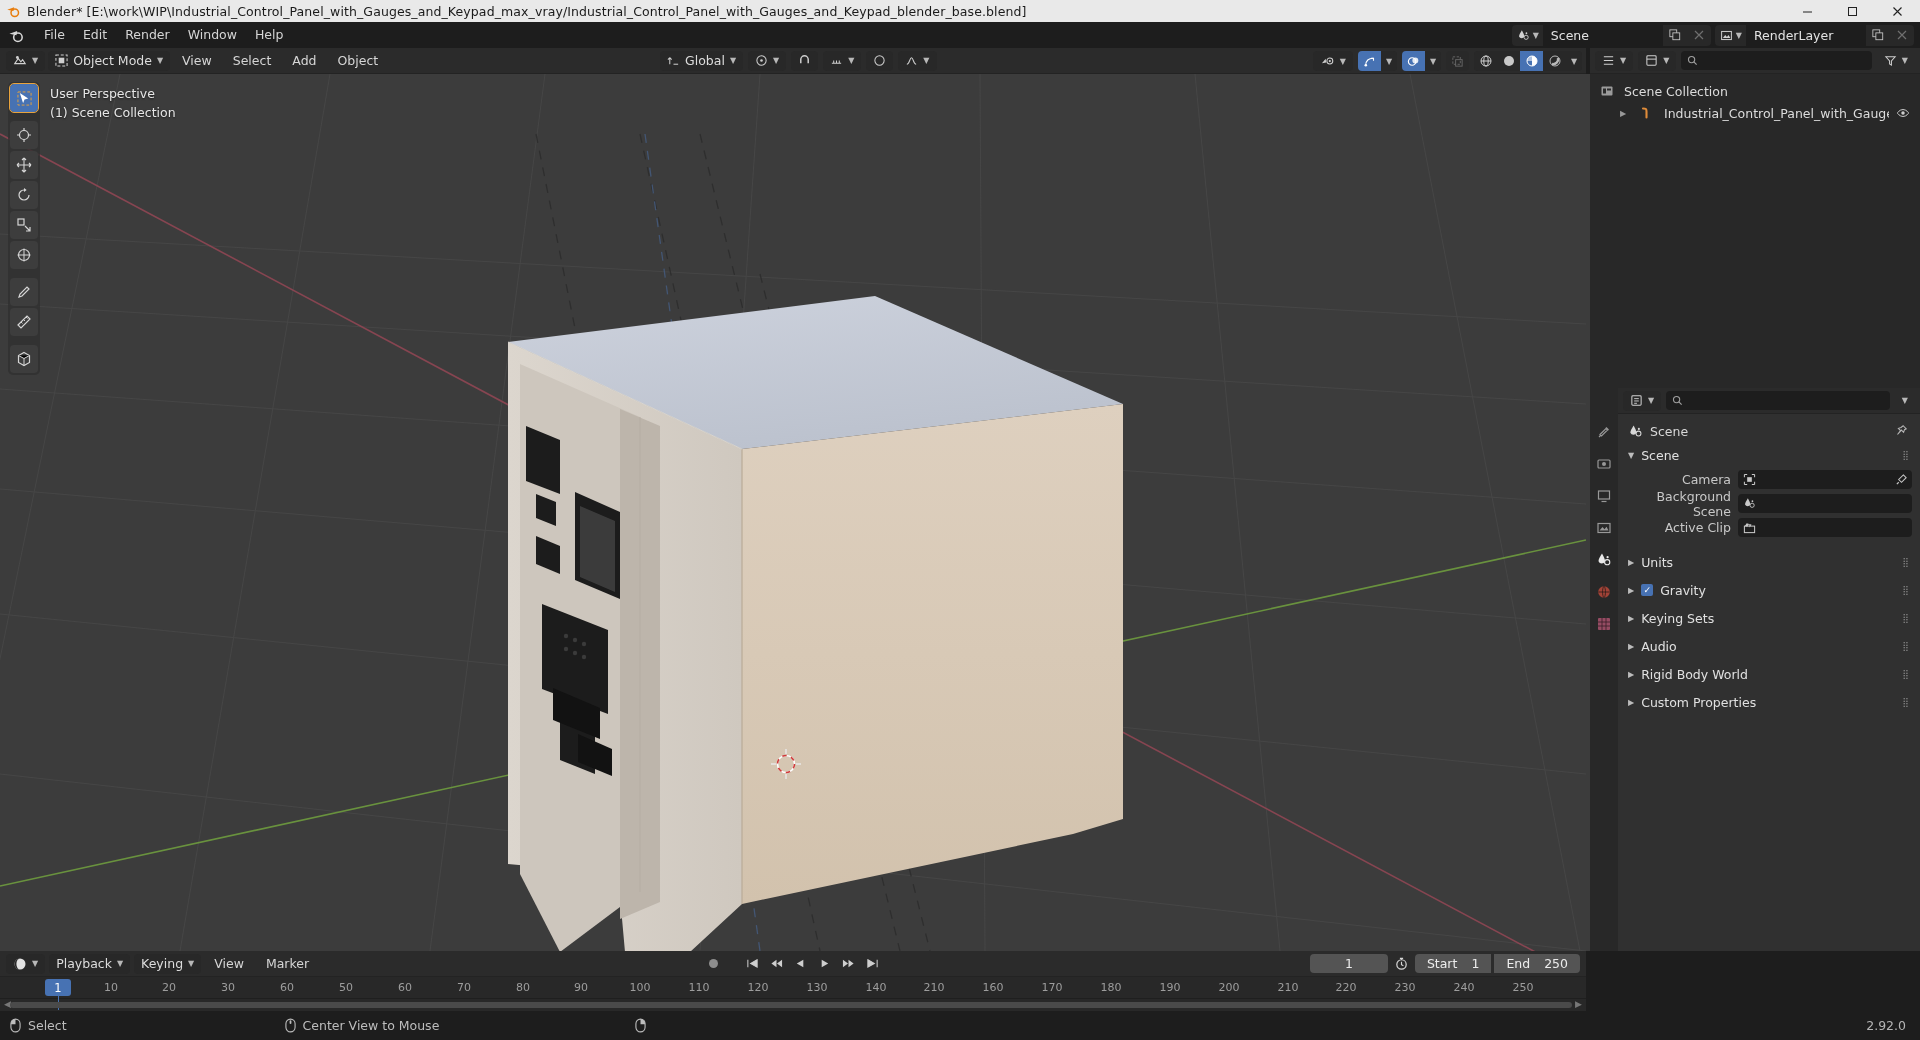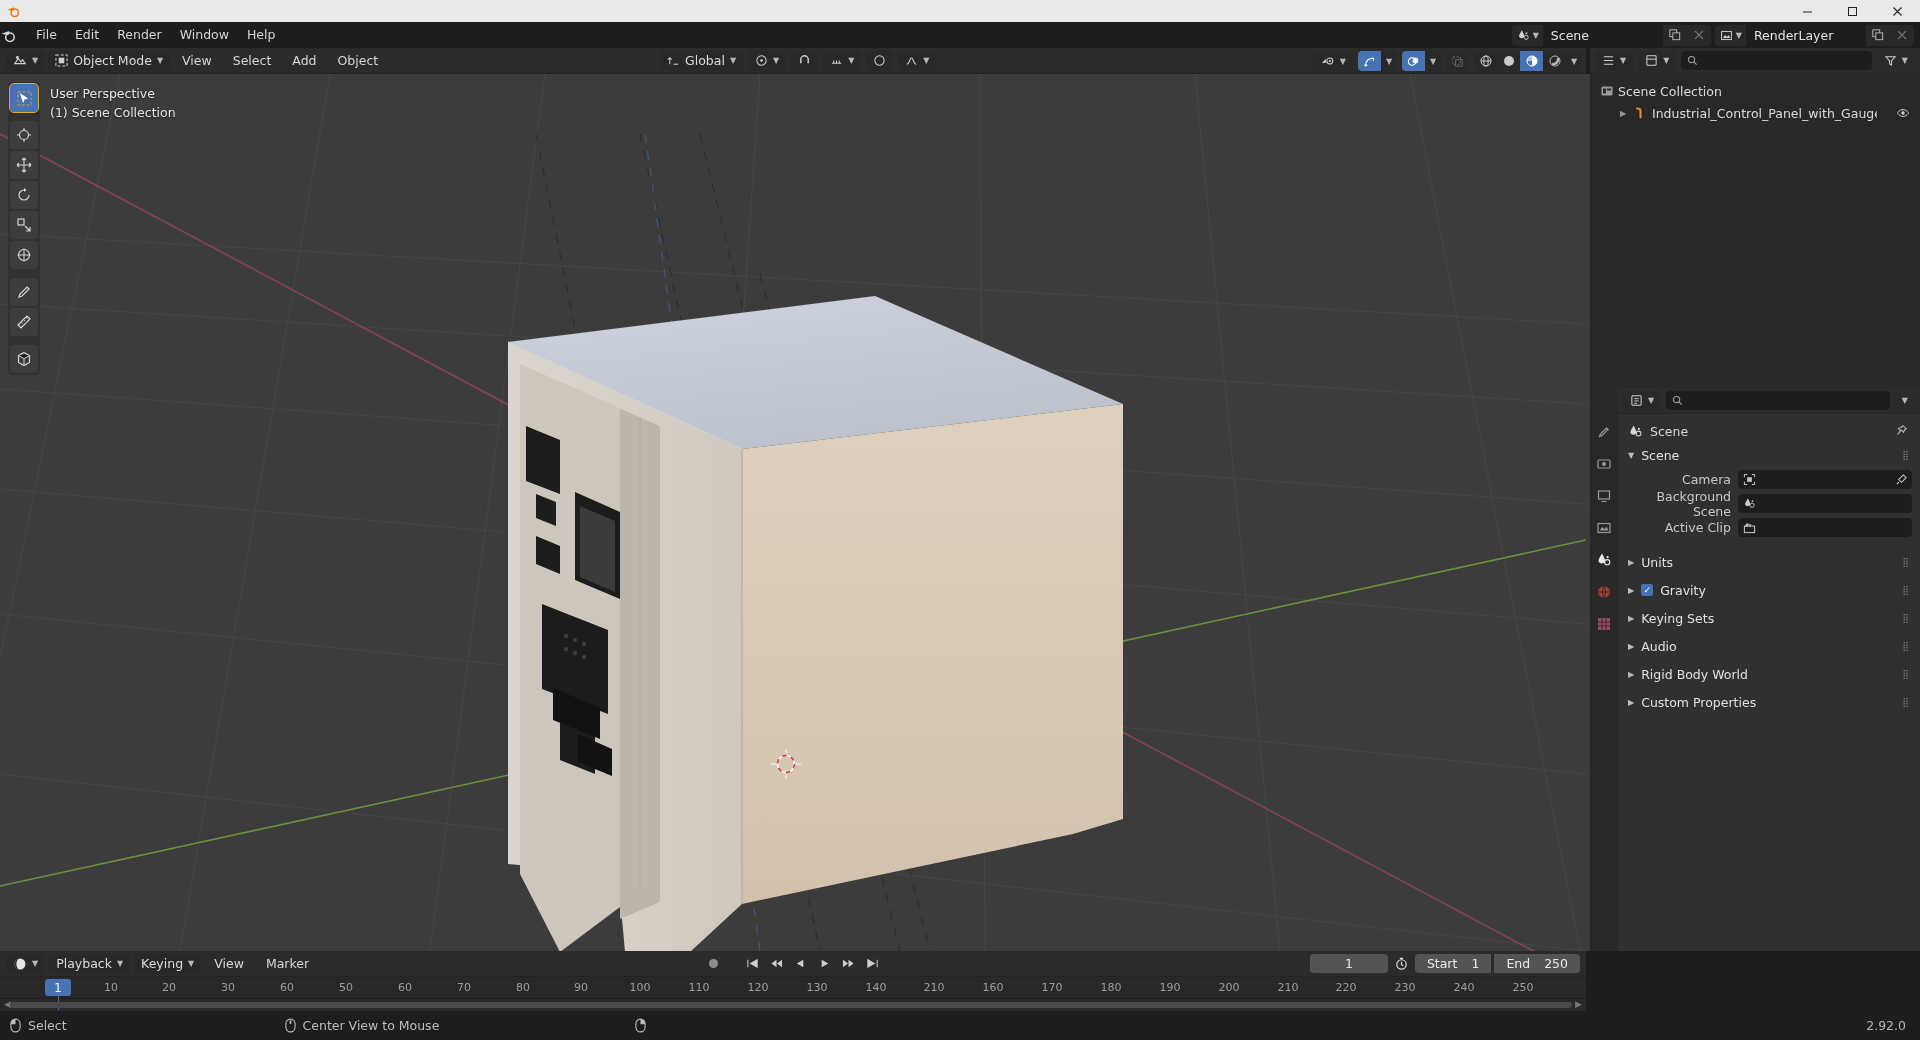--- a/index.html
+++ b/index.html
@@ -26,21 +26,21 @@
   .titlebar .title-text { white-space: nowrap; letter-spacing: .1px; }
   .win-btns { position: absolute; right: 0; top: 0; height: 22px; display: flex; }
   .win-btn {
     width: 45px; height: 22px; display: flex; align-items: center;
     justify-content: center; color: #222;
   }
 
   
   .topbar {
     height: 26px; background: #1d1d1d; display: flex; align-items: center;
-    position: relative; 
+    position: relative; padding-left: 8px;
   }
   .topbar .blender-icon { width: 17px; height: 17px; margin-right: 10px; }
   .menu-item {
     padding: 0 9px; height: 20px; line-height: 20px; font-size: 12.5px;
     color: #d5d5d5; border-radius: 3px; cursor: default;
   }
   .ws-tabs { display: flex; align-items: center; margin-left: 18px; height: 26px; }
   .ws-tab {
     padding: 0 11px; height: 22px; line-height: 22px; font-size: 12.5px;
     color: #909090; border-radius: 4px 4px 0 0; cursor: default;
@@ -144,21 +144,21 @@
     height: 26px; background: #2b2b2b; display: flex; align-items: center;
     padding: 0 5px; gap: 5px; border-bottom: 1px solid #232323;
   }
   .ol-filter {
     flex: 1; height: 19px; background: #1d1d1d; border-radius: 4px;
     display: flex; align-items: center; padding: 0 6px; gap: 5px;
   }
   .ol-body { padding: 6px 0 0 0; font-size: 12.5px; }
   .ol-row {
     height: 22px; display: flex; align-items: center; padding-left: 10px;
-    gap: 4px; color: #dcdcdc; position: relative;
+    gap: 10px; color: #dcdcdc; position: relative;
   }
   .ol-row .eye { position: absolute; right: 10px; }
   .ol-indent { padding-left: 30px; }
   .ol-disc { font-size: 8px; color: #999; width: 10px; }
 
   .properties {
     position: absolute; top: 340px; left: 0; right: 0; bottom: 0;
     background: #303030; display: flex;
   }
   .prop-tabs {
@@ -264,20 +264,21 @@
 
 <div id="app">
 
   <div class="titlebar">
     <span class="blender-logo">
       <svg width="15" height="15" viewBox="0 0 24 24">
         <circle cx="14" cy="14" r="6" fill="none" stroke="#e87d0d" stroke-width="2.4"></circle>
         <path d="M2 9 L13 5 L12 11 Z" fill="#e87d0d"></path>
       </svg>
     </span>
+    <span class="title-text">Blender* [E:\work\WIP\Industrial_Control_Panel_with_Gauges_and_Keypad_max_vray/Industrial_Control_Panel_with_Gauges_and_Keypad_blender_base.blend]</span>
     <div class="win-btns">
       <div class="win-btn">
         <svg width="11" height="11" viewBox="0 0 11 11">
             <path d="M1 6h9" stroke="#222" stroke-width="1"></path>
           </svg>
       </div>
       <div class="win-btn">
         <svg width="11" height="11" viewBox="0 0 11 11">
             <rect x="1.5" y="1.5" width="8" height="8" fill="none" stroke="#222" stroke-width="1"></rect>
           </svg>

